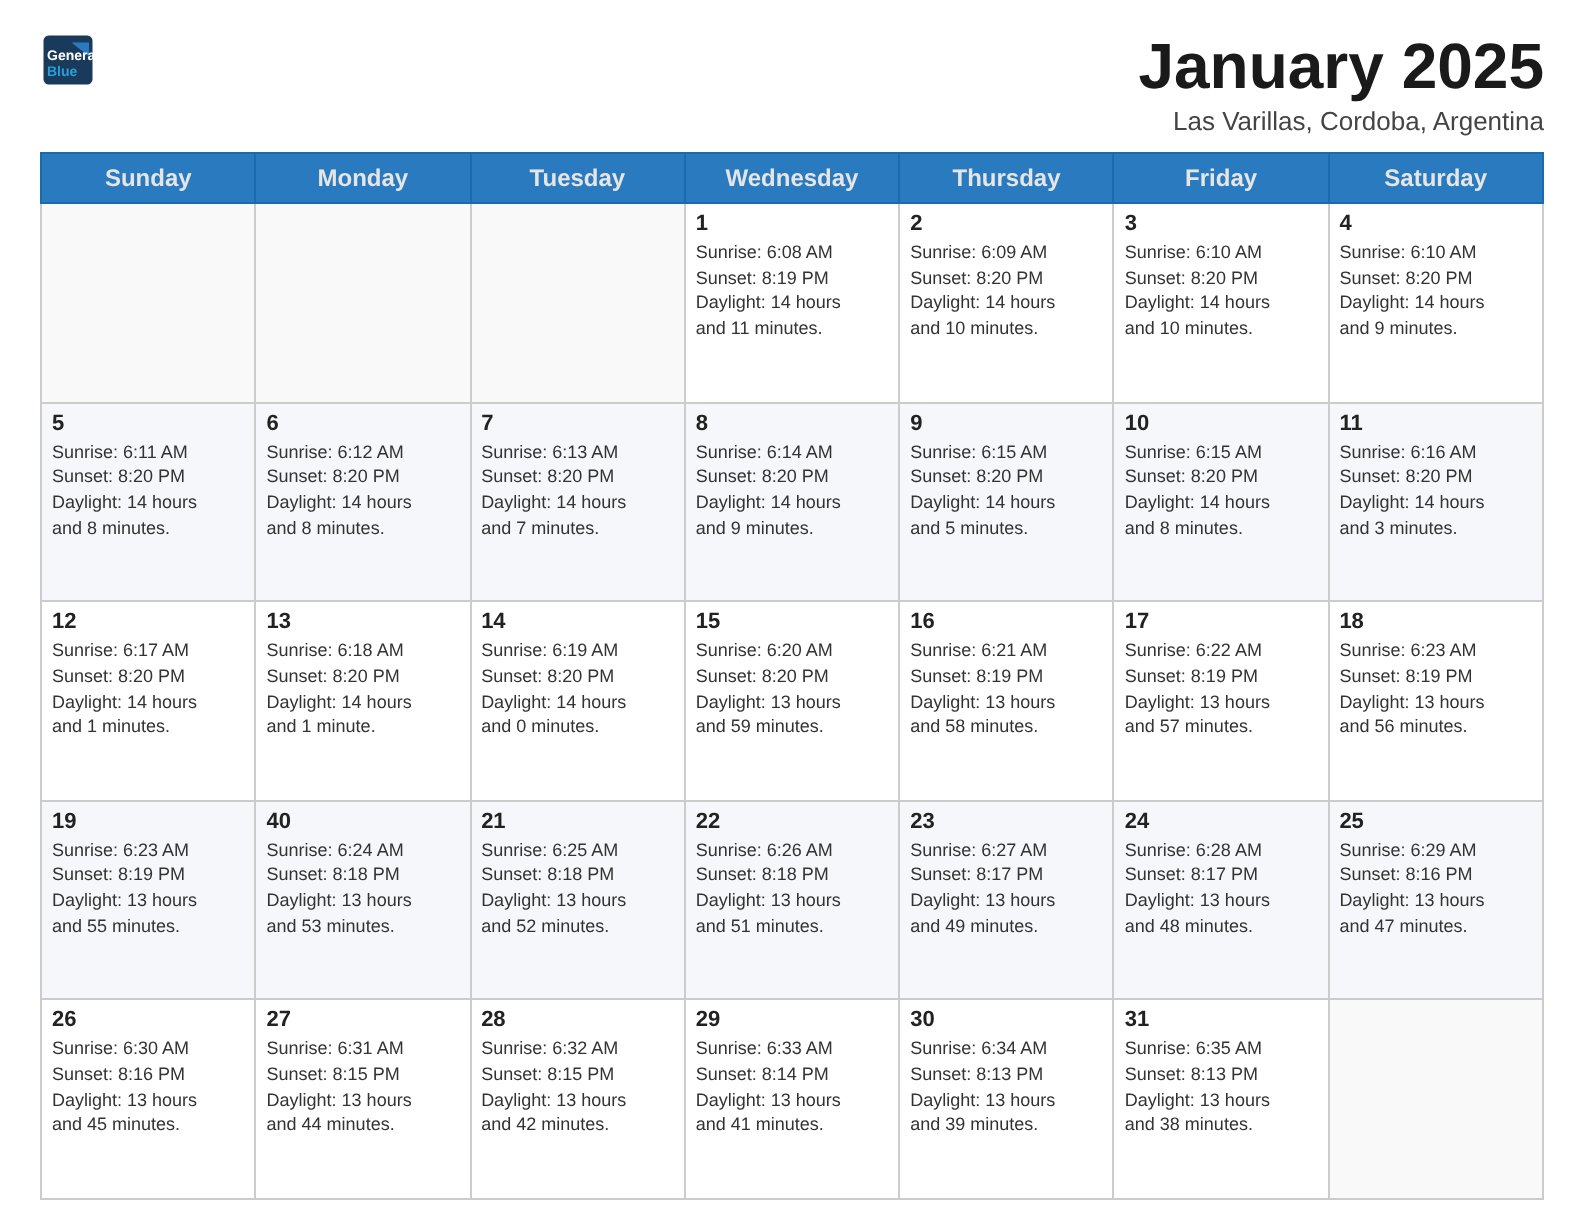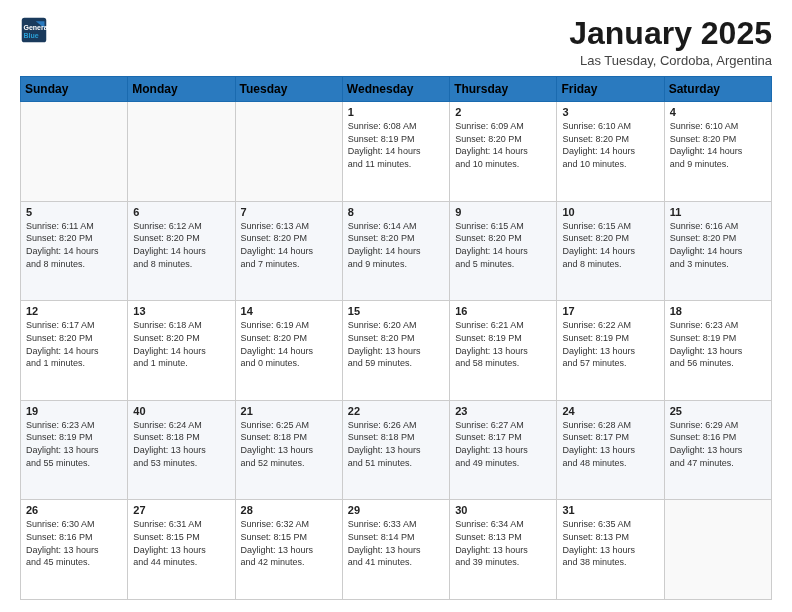--- a/index.html
+++ b/index.html
@@ -48,25 +48,25 @@
     }
     .calendar {
       flex: 1;
       border: 1px solid #ccc;
       border-collapse: collapse;
       width: 100%;
       table-layout: fixed;
     }
     .calendar th {
       background: #2a7abf;
-      color: #000000;
+      color: #e5e5e5;
       font-size: 12px;
       font-weight: bold;
       padding: 5px 4px;
-      text-align: left;
+      text-align: center;
       border: 1px solid #1a6aaf;
     }
     .calendar td {
       vertical-align: top;
       border: 1px solid #ccc;
       padding: 4px 5px;
       font-size: 9.5px;
       color: #333;
       height: 82px;
     }
@@ -100,21 +100,21 @@
     <div class="logo">
       <svg class="logo-icon" viewBox="0 0 32 32">
         <rect x="2" y="2" width="28" height="28" rx="3" fill="#1a3a5c"></rect>
         <polygon points="18,6 28,14 28,6" fill="#2a7abf"></polygon>
         <text x="4" y="16" font-size="8" fill="white" font-family="Arial" font-weight="bold">General</text>
         <text x="4" y="25" font-size="8" fill="#2a9fd6" font-family="Arial" font-weight="bold">Blue</text>
       </svg>
     </div>
     <div class="title-block">
       <div class="month-title">January 2025</div>
-      <div class="location">Las Tuesday, Cordoba, Argentina</div>
+      <div class="location">Las Varillas, Cordoba, Argentina</div>
     </div>
   </div>
 
   <table class="calendar">
     <thead>
       <tr>
       <th>Sunday</th>
           <th>Monday</th>
           <th>Tuesday</th>
           <th>Wednesday</th>

